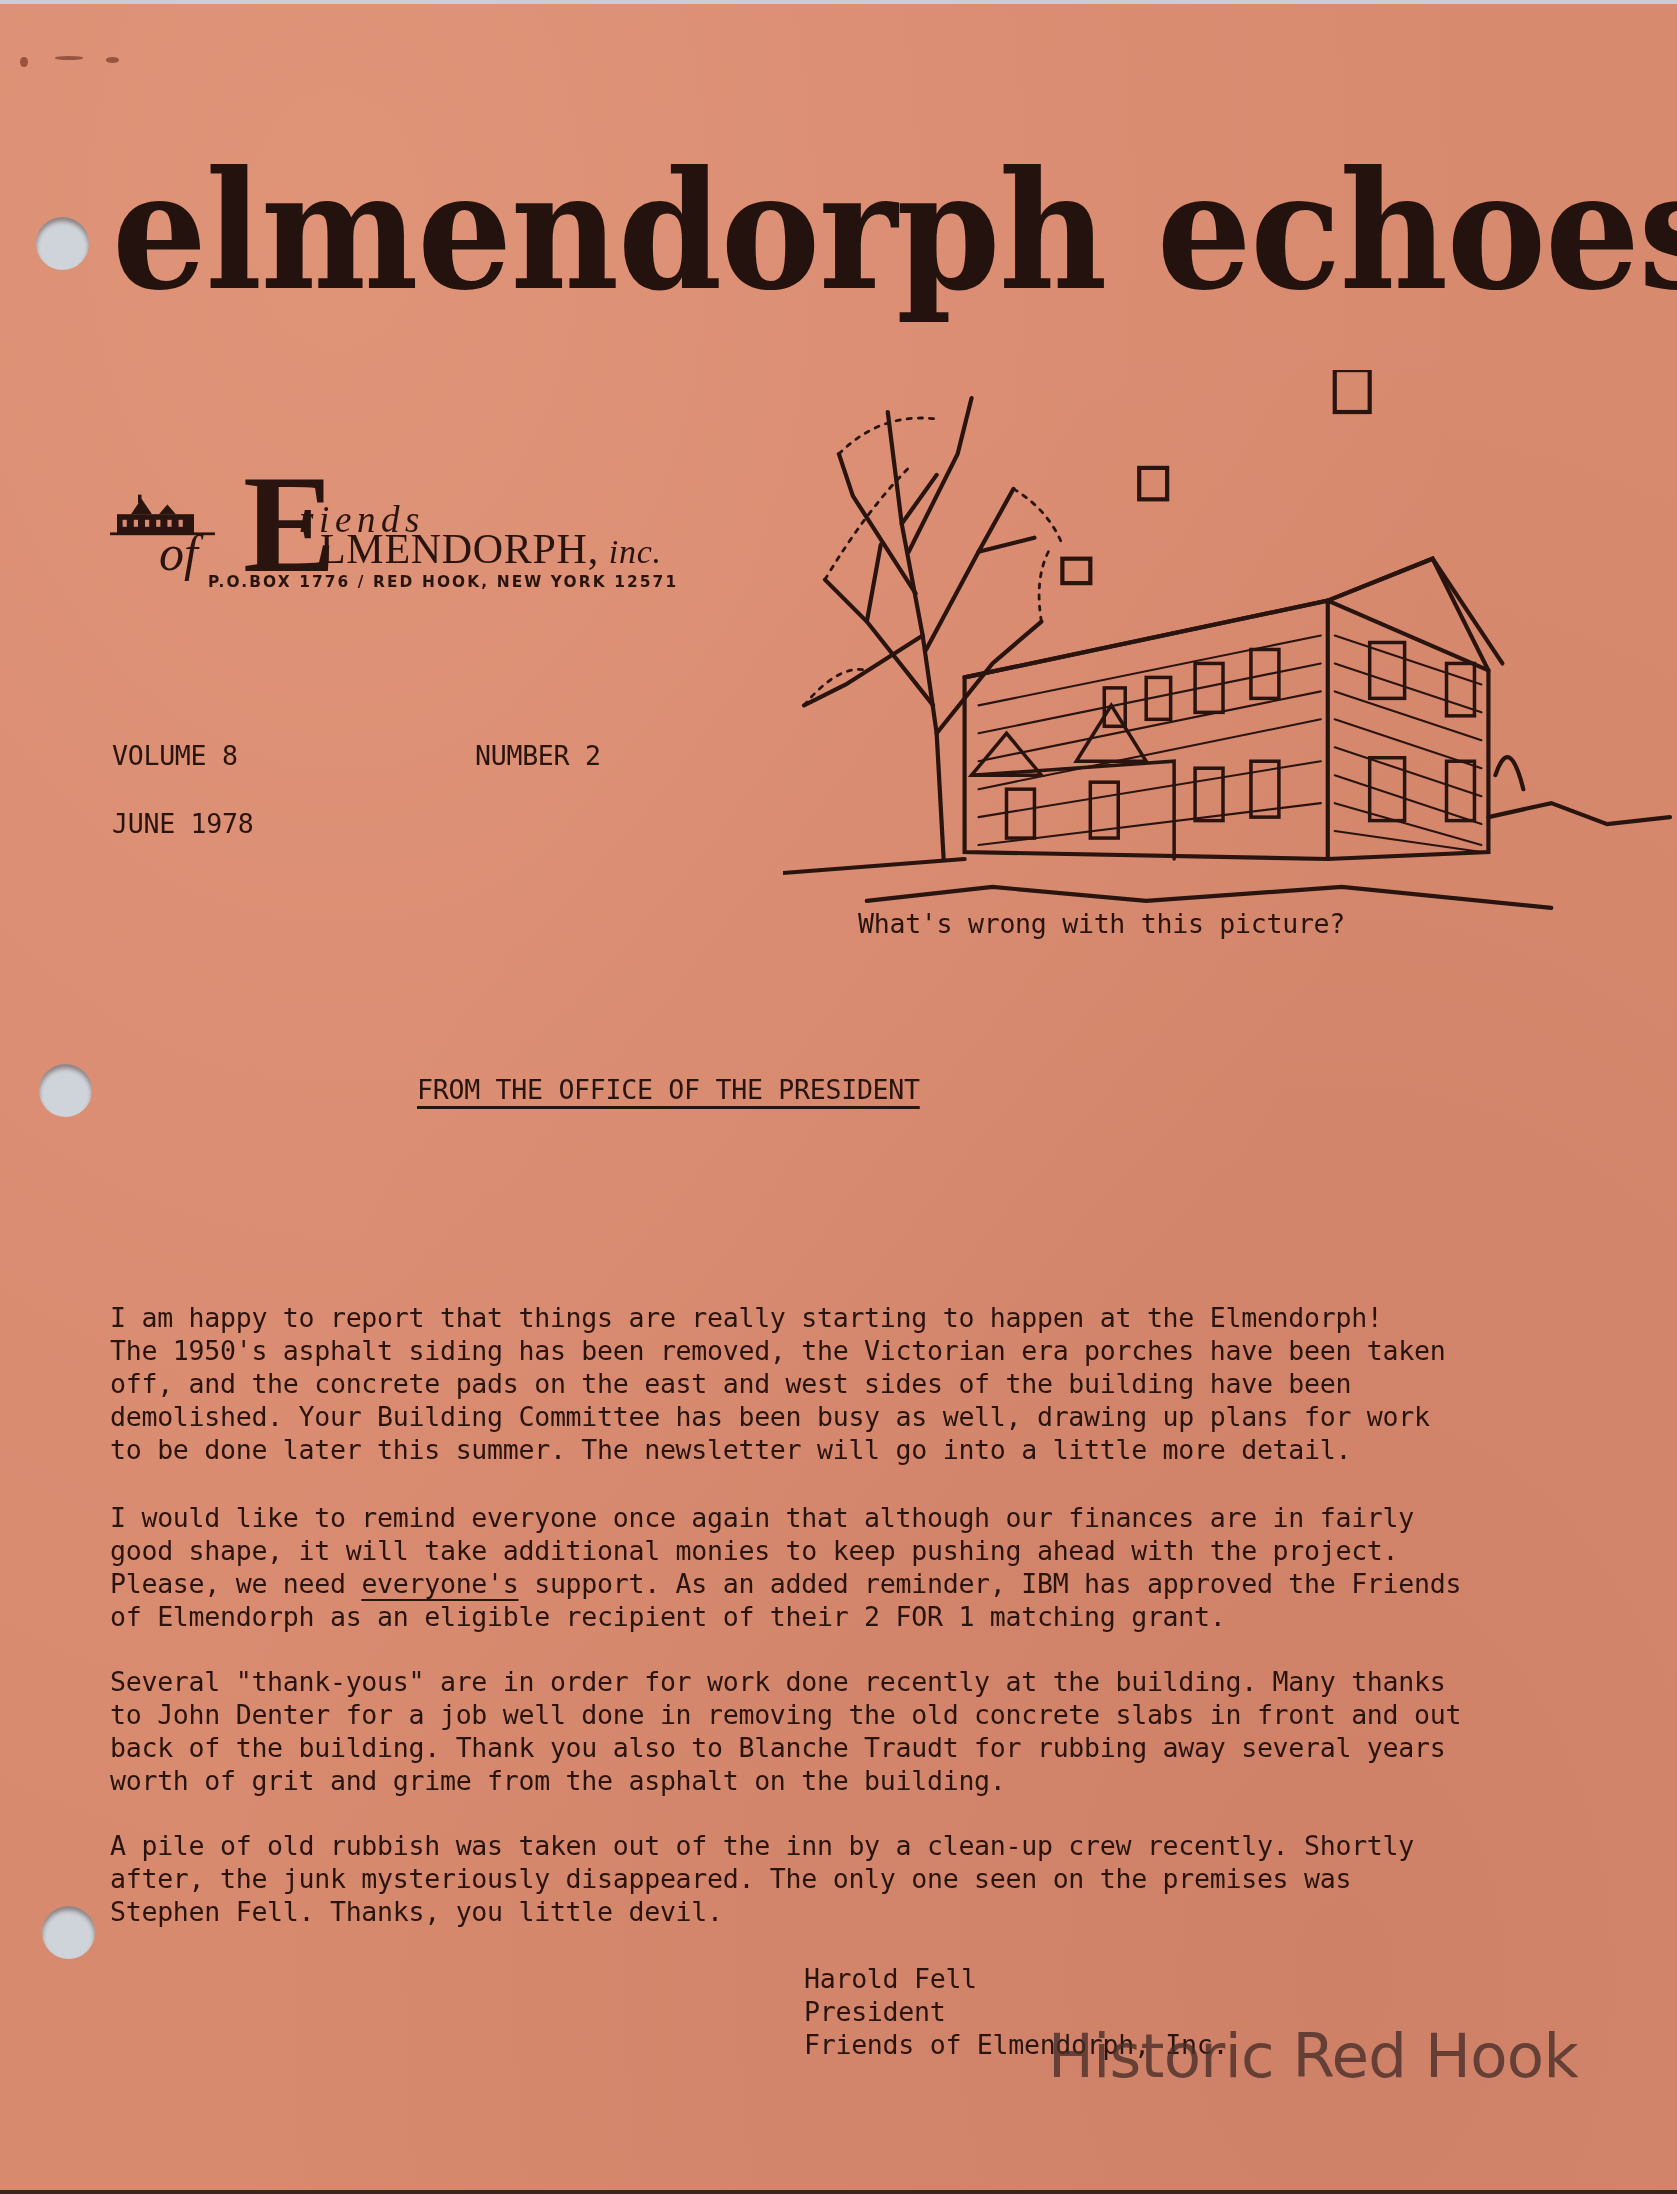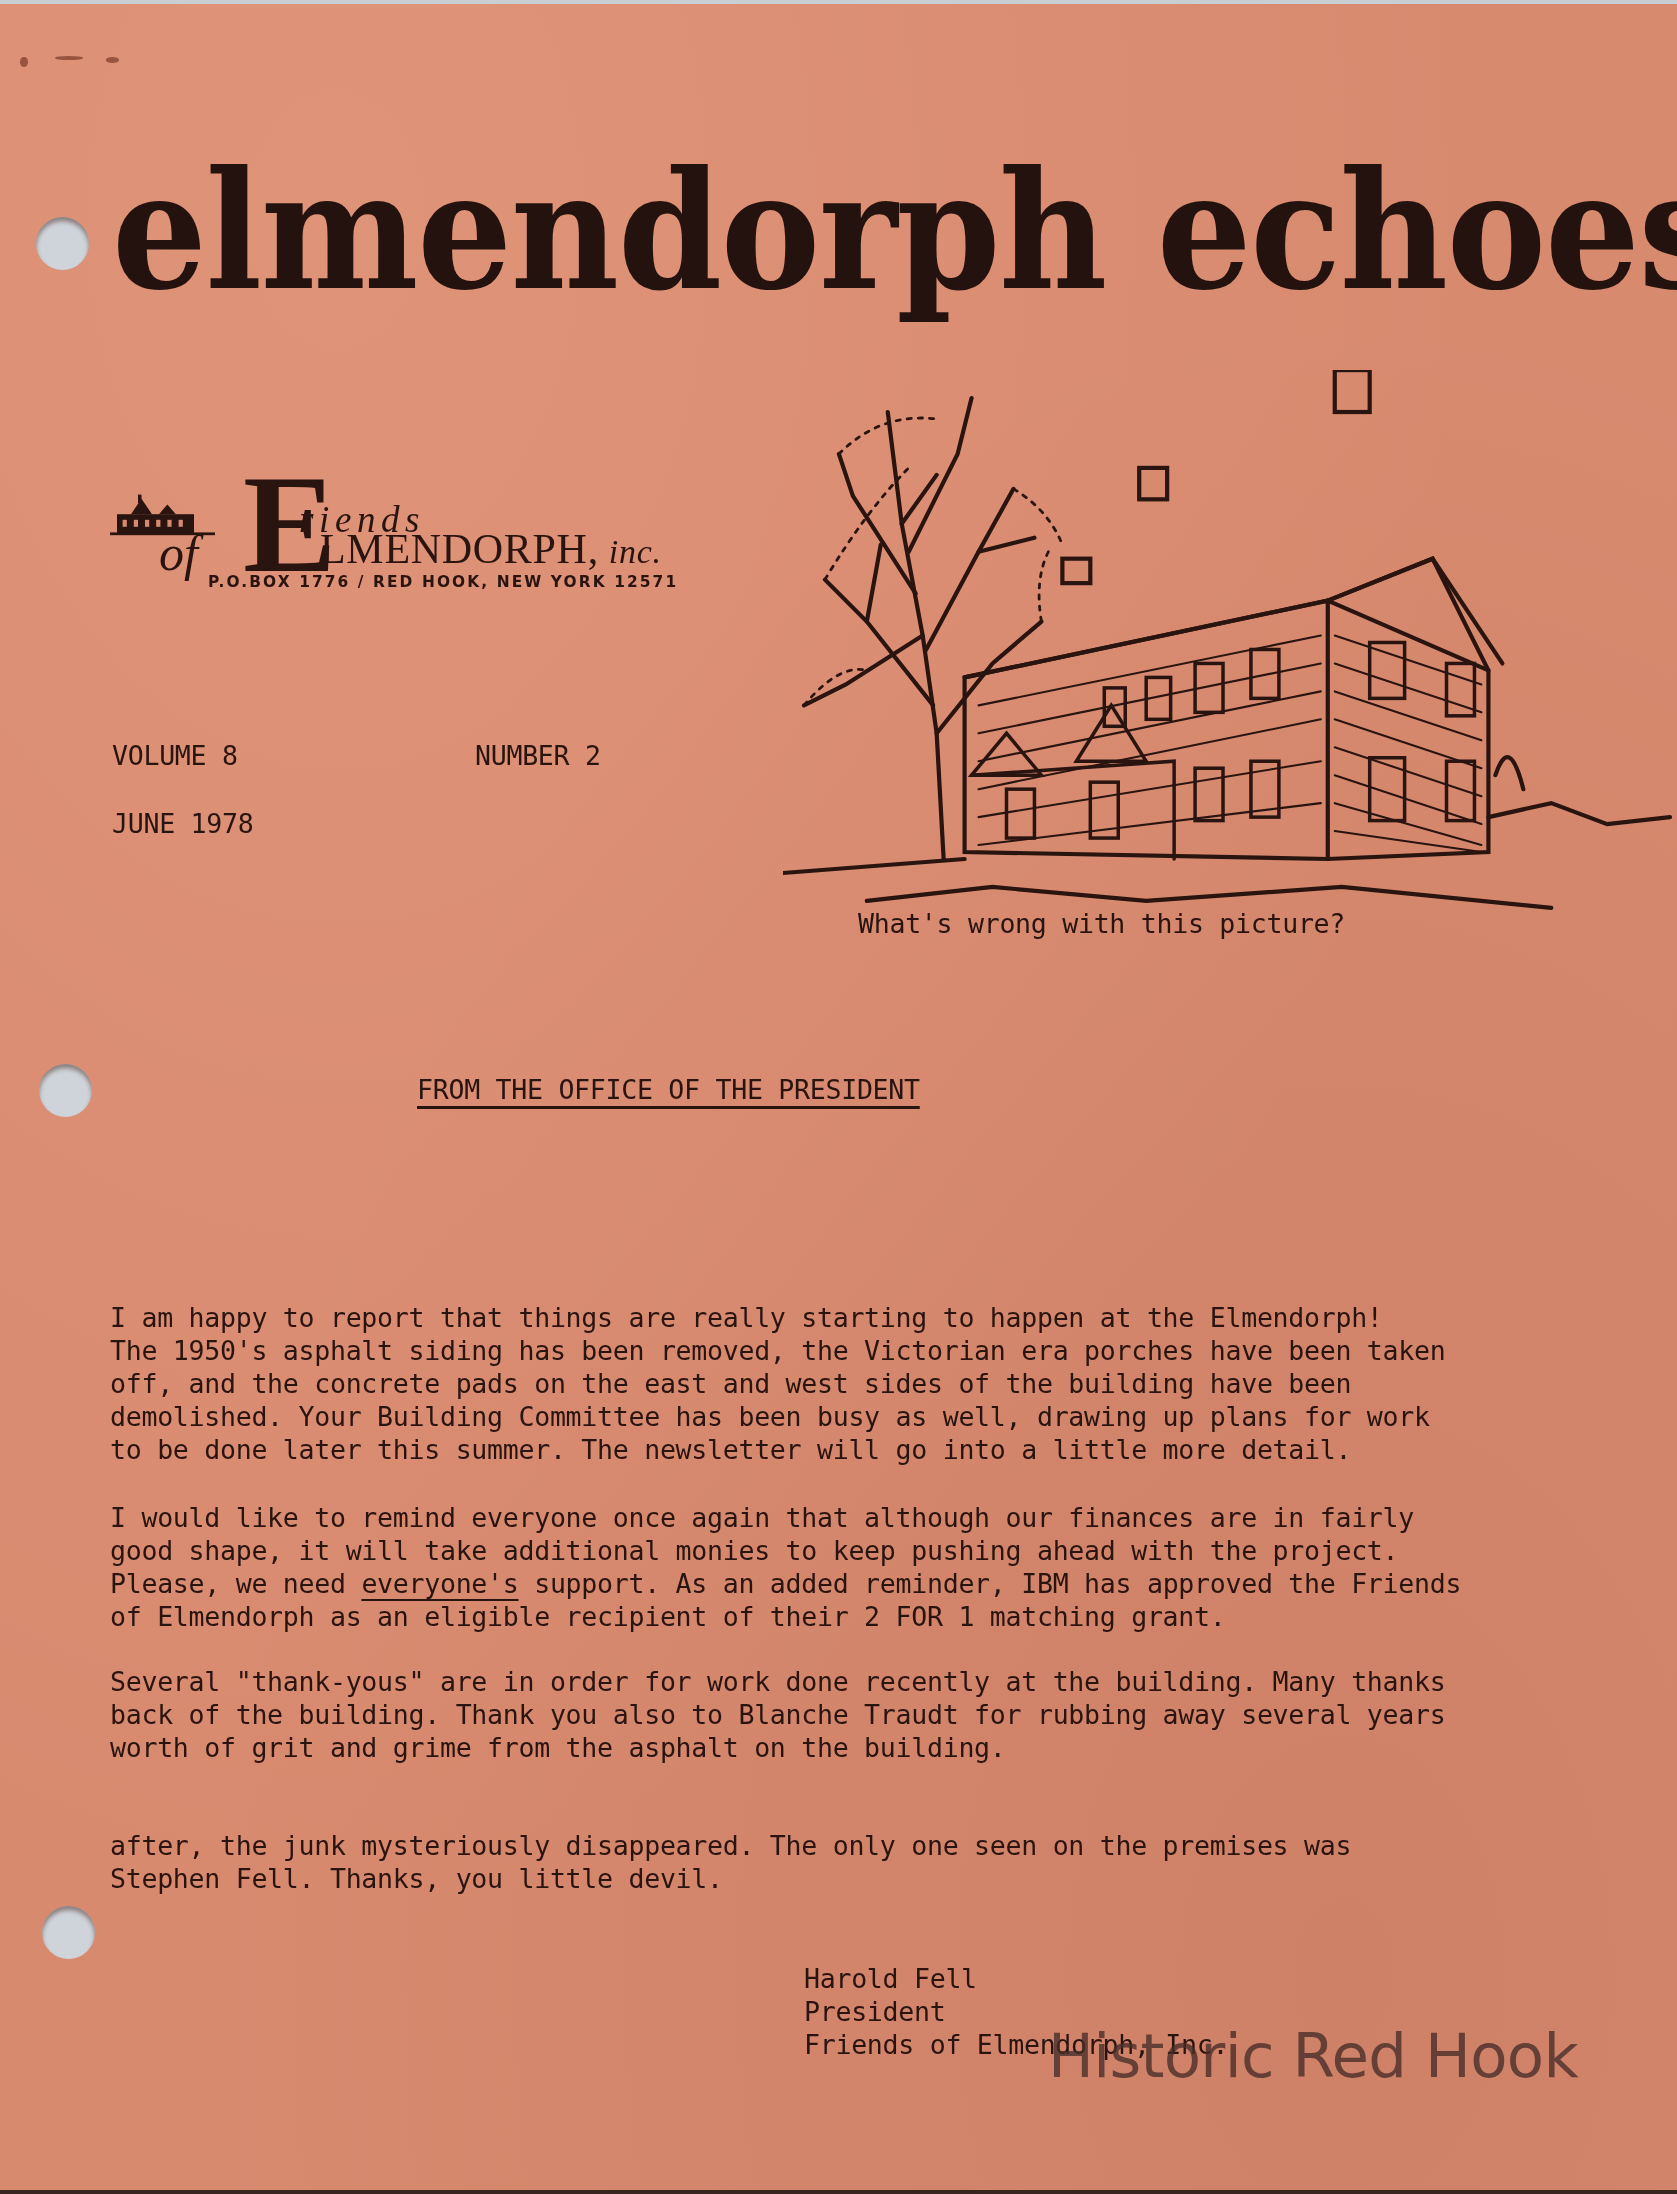--- a/index.html
+++ b/index.html
@@ -184,20 +184,20 @@
   </g>
 </svg>
 <div class="typed caption">What's wrong with this picture?</div>
 
 <div class="typed section-title">FROM THE OFFICE OF THE PRESIDENT</div>
 
 <div class="typed body-text p1"><div>I am happy to report that things are really starting to happen at the Elmendorph!</div><div>The 1950's asphalt siding has been removed, the Victorian era porches have been taken</div><div>off, and the concrete pads on the east and west sides of the building have been</div><div>demolished. Your Building Committee has been busy as well, drawing up plans for work</div><div>to be done later this summer. The newsletter will go into a little more detail.</div></div>
 
 <div class="typed body-text p2"><div>I would like to remind everyone once again that although our finances are in fairly</div><div>good shape, it will take additional monies to keep pushing ahead with the project.</div><div><span>Please, we need </span><span class="u">everyone's</span><span> support. As an added reminder, IBM has approved the Friends</span></div><div>of Elmendorph as an eligible recipient of their 2 FOR 1 matching grant.</div></div>
 
-<div class="typed body-text p3"><div>Several "thank-yous" are in order for work done recently at the building. Many thanks</div><div>back of the building. Thank you also to Blanche Traudt for rubbing away several years</div><div>worth of grit and grime from the asphalt on the building.</div></div>
-
-<div class="typed body-text p4"><div>after, the junk mysteriously disappeared. The only one seen on the premises was</div><div>Stephen Fell. Thanks, you little devil.</div></div>
+<div class="typed body-text p3"><div>Several "thank-yous" are in order for work done recently at the building. Many thanks</div><div>to John Denter for a job well done in removing the old concrete slabs in front and out</div><div>back of the building. Thank you also to Blanche Traudt for rubbing away several years</div><div>worth of grit and grime from the asphalt on the building.</div></div>
+
+<div class="typed body-text p4"><div>A pile of old rubbish was taken out of the inn by a clean-up crew recently. Shortly</div><div>after, the junk mysteriously disappeared. The only one seen on the premises was</div><div>Stephen Fell. Thanks, you little devil.</div></div>
 
 <div class="typed signature"><div>Harold Fell</div><div>President</div><div>Friends of Elmendorph, Inc.</div></div>
 
 <div class="watermark">Historic Red Hook</div>
 
 
 </body></html>

